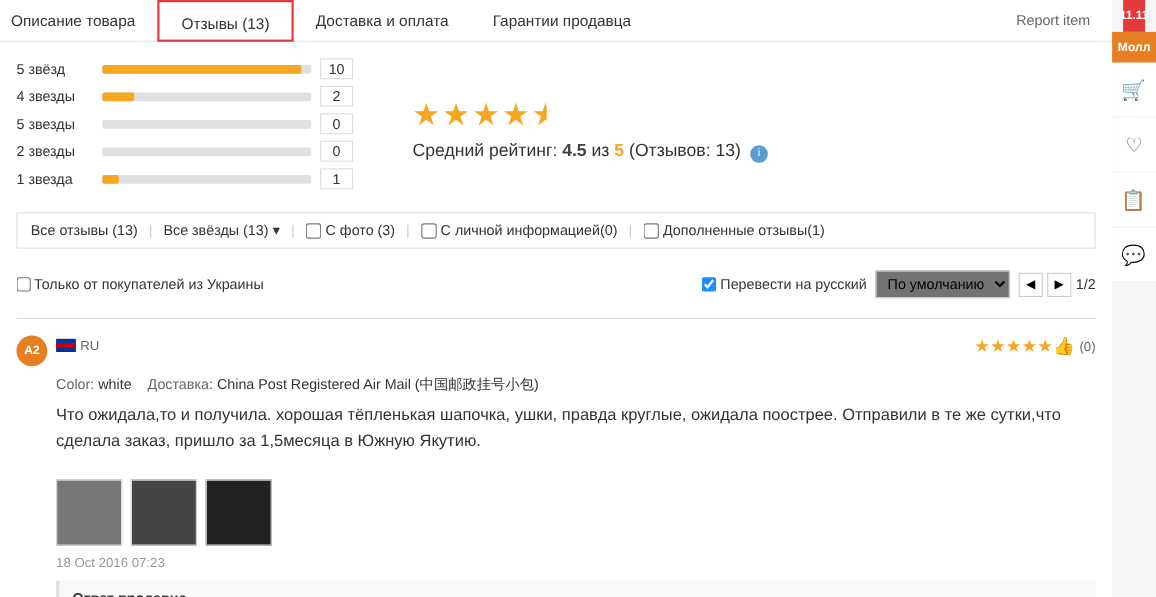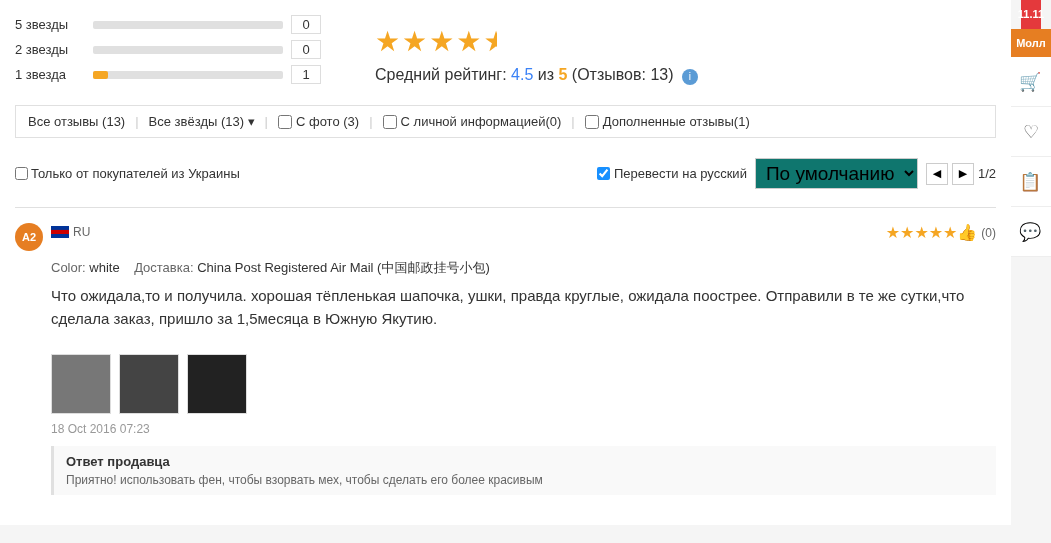--- a/index.html
+++ b/index.html
@@ -26,38 +26,38 @@
     .rating-row { display: flex; align-items: center; margin-bottom: 6px; gap: 8px; }
     .rating-label { font-size: 13px; color: #333; width: 70px; }
     .bar-container { width: 190px; height: 8px; background: #e0e0e0; border-radius: 2px; }
     .bar-fill { height: 8px; background: #f5a623; border-radius: 2px; }
     .rating-count { width: 30px; text-align: center; font-size: 13px; color: #333; border: 1px solid #ddd; padding: 1px 4px; }
 
     .rating-summary { display: flex; flex-direction: column; justify-content: center; padding-top: 5px; }
     .stars-large { display: flex; gap: 2px; margin-bottom: 8px; }
     .star { font-size: 28px; color: #f5a623; }
     .avg-text { font-size: 16px; color: #333; }
-    .avg-text .avg-num { color: #3b82f6; font-weight: normal; }
+    .avg-text .avg-num { color: #404040; font-weight: bold; }
     .avg-text .max-num { color: #f5a623; font-weight: bold; }
     .info-icon { display: inline-block; width: 16px; height: 16px; background: #5b9bd5; color: white; border-radius: 50%; text-align: center; line-height: 16px; font-size: 10px; cursor: pointer; margin-left: 4px; }
 
     
     .filter-row { display: flex; align-items: center; gap: 10px; border: 1px solid #e0e0e0; padding: 8px 12px; margin-bottom: 12px; flex-wrap: wrap; }
     .filter-item { display: flex; align-items: center; gap: 4px; font-size: 13px; color: #333; cursor: pointer; }
     .filter-separator { color: #ccc; }
     .checkbox-item { display: flex; align-items: center; gap: 4px; font-size: 13px; color: #333; cursor: pointer; }
     .checkbox-item input[type=checkbox] { width: 14px; height: 14px; }
 
     
     .options-row { display: flex; align-items: center; justify-content: space-between; padding: 8px 0; margin-bottom: 10px; }
     .options-left { display: flex; align-items: center; gap: 6px; }
     .options-left label { font-size: 13px; color: #333; display: flex; align-items: center; gap: 3px; cursor: pointer; }
     .options-right { display: flex; align-items: center; gap: 8px; }
     .translate-label { display: flex; align-items: center; gap: 4px; font-size: 13px; color: #333; }
-    .sort-select { border: 1px solid #ccc; padding: 3px 6px; font-size: 19px; background: #0f766e; cursor: pointer; }
+    .sort-select { border: 1px solid #ccc; padding: 3px 6px; font-size: 13px; background: #737373; cursor: pointer; }
     .pagination { display: flex; align-items: center; gap: 4px; }
     .page-btn { width: 22px; height: 22px; border: 1px solid #ccc; background: #fff; cursor: pointer; display: flex; align-items: center; justify-content: center; font-size: 11px; }
     .page-info { font-size: 13px; color: #333; }
 
     
     .review-item { border-top: 1px solid #e0e0e0; padding: 15px 0; }
     .review-header { display: flex; align-items: flex-start; margin-bottom: 8px; }
     .reviewer-avatar { width: 28px; height: 28px; background: #e67e22; color: white; border-radius: 50%; display: flex; align-items: center; justify-content: center; font-size: 11px; font-weight: bold; margin-right: 8px; flex-shrink: 0; }
     .reviewer-info { flex: 1; }
     .reviewer-name { font-weight: bold; color: #333; font-size: 13px; }
@@ -95,25 +95,47 @@
     .s-red { background: #e4393c; }
 
     .checkbox-blue { accent-color: #1890ff; }
   </style>
 </head>
 <body>
 
 <div class="page-wrapper">
   <div class="main-content">
 
+    <div class="tabs">
+      <div class="tab">Описание товара</div>
+      <div class="tab active">Отзывы (13)</div>
+      <div class="tab">Доставка и оплата</div>
+      <div class="tab">Гарантии продавца</div>
+      <div class="tab-spacer"></div>
+      <div class="report-item">Report item</div>
+    </div>
 
     <div class="content">
 
       <div class="rating-section">
         <div class="rating-bars">
+          <div class="rating-row">
+            <span class="rating-label">5 звёзд</span>
+            <div class="bar-container">
+              <div class="bar-fill" style="width:95%"></div>
+            </div>
+            <span class="rating-count">10</span>
+          </div>
+          <div class="rating-row">
+            <span class="rating-label">4 звезды</span>
+            <div class="bar-container">
+              <div class="bar-fill" style="width:15%"></div>
+            </div>
+            <span class="rating-count">2</span>
+          </div>
           <div class="rating-row">
             <span class="rating-label">5 звезды</span>
             <div class="bar-container">
               <div class="bar-fill" style="width:0%"></div>
             </div>
             <span class="rating-count">0</span>
           </div>
           <div class="rating-row">
             <span class="rating-label">2 звезды</span>
             <div class="bar-container">

